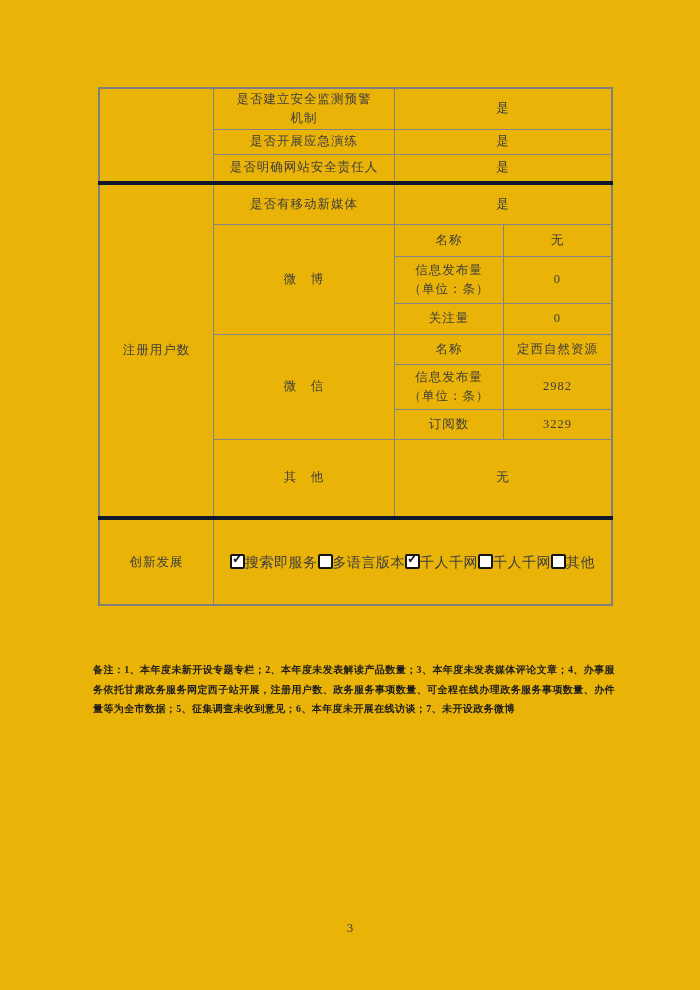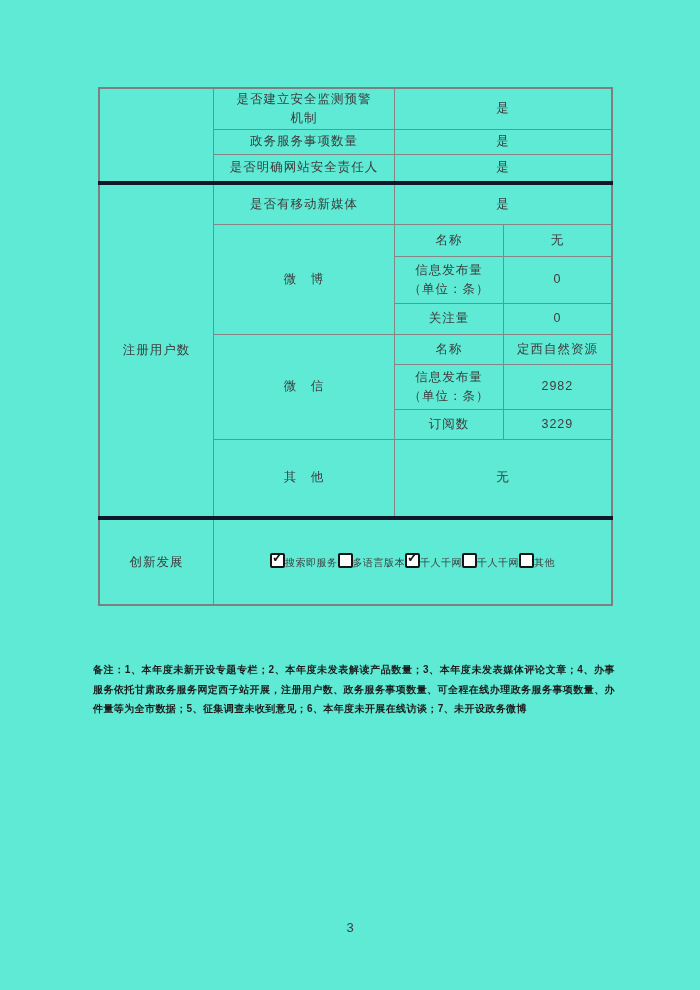--- a/index.html
+++ b/index.html
@@ -1,19 +1,19 @@
 <!DOCTYPE html>
 <html><head>
 <meta charset="utf-8">
 <style>
   html,body { margin:0; padding:0; background:#e8e8e8; }
   .page {
-    position:relative; width:700px; height:990px; background:#5eead4;
+    position:relative; width:700px; height:990px; background:#eab308;
     margin:0 auto; overflow:hidden;
-    font-family:Liberation Sans, sans-serif;
+    font-family:Liberation Serif, serif;
     color:#3d3d3d;
   }
   .doc-table {
     position:absolute; left:98px; top:87px;
     border-collapse:collapse; table-layout:fixed; width:515px;
   }
   .doc-table td {
     border:1px solid #858585; padding:0 2px;
     text-align:center; vertical-align:middle;
     font-size:12.5px; letter-spacing:1px; line-height:1.5;
@@ -32,21 +32,21 @@
   .rh115 { height:87px; }
   .cb {
     display:inline-block; width:11px; height:11px;
     border:2px solid #151515; border-radius:2px;
     vertical-align:-2px; position:relative; background:#fff;
   }
   .cb.checked::after {
     content:"\2713"; position:absolute; left:0px; top:-4px;
     font-size:13px; font-weight:bold; color:#151515; line-height:1;
   }
-  .cb-label { font-size:10px; letter-spacing:0.5px;text-align:right; }
+  .cb-label { font-size:14px; letter-spacing:0.5px;text-align:right; }
   .notes {
     position:absolute; left:93px; top:660px; width:522px;
     font-size:10px; font-weight:bold; color:#1c1c1c;
     line-height:19.5px; text-align:justify; letter-spacing:0.4px;
   }
   .page-number {
     position:absolute; left:0; top:920px; width:100%;
     text-align:center; font-size:13px; color:#3d3d3d;
   }
 </style>
@@ -57,21 +57,21 @@
 
   <table class="doc-table">
     <tbody>
         <tr class="rh41">
       <td class="c1" rowspan="3"></td>
       <td class="c2 pre">是否建立安全监测预警
 机制</td>
       <td colspan="2">是</td>
     </tr>
     <tr class="rh25">
-      <td class="c2">政务服务事项数量</td>
+      <td class="c2">是否开展应急演练</td>
       <td colspan="2">是</td>
     </tr>
     <tr class="rh29">
       <td class="c2">是否明确网站安全责任人</td>
       <td colspan="2">是</td>
     </tr>
 
     <tr class="rh41 group-top">
       <td class="c1" rowspan="8">注册用户数</td>
       <td class="c2">是否有移动新媒体</td>

